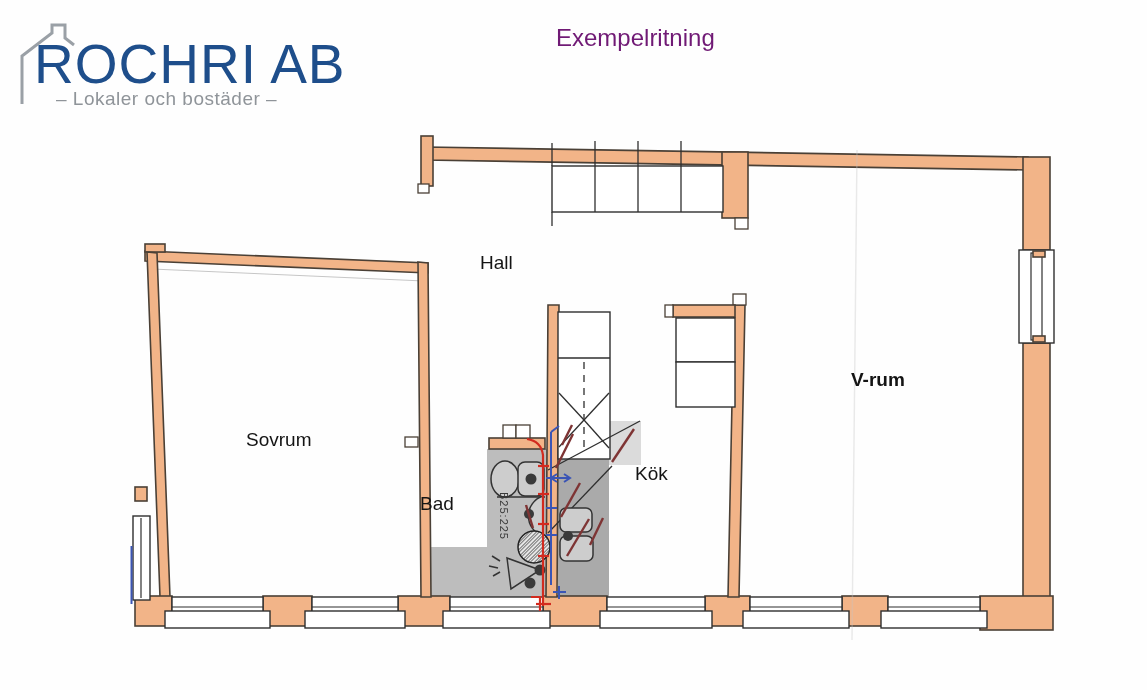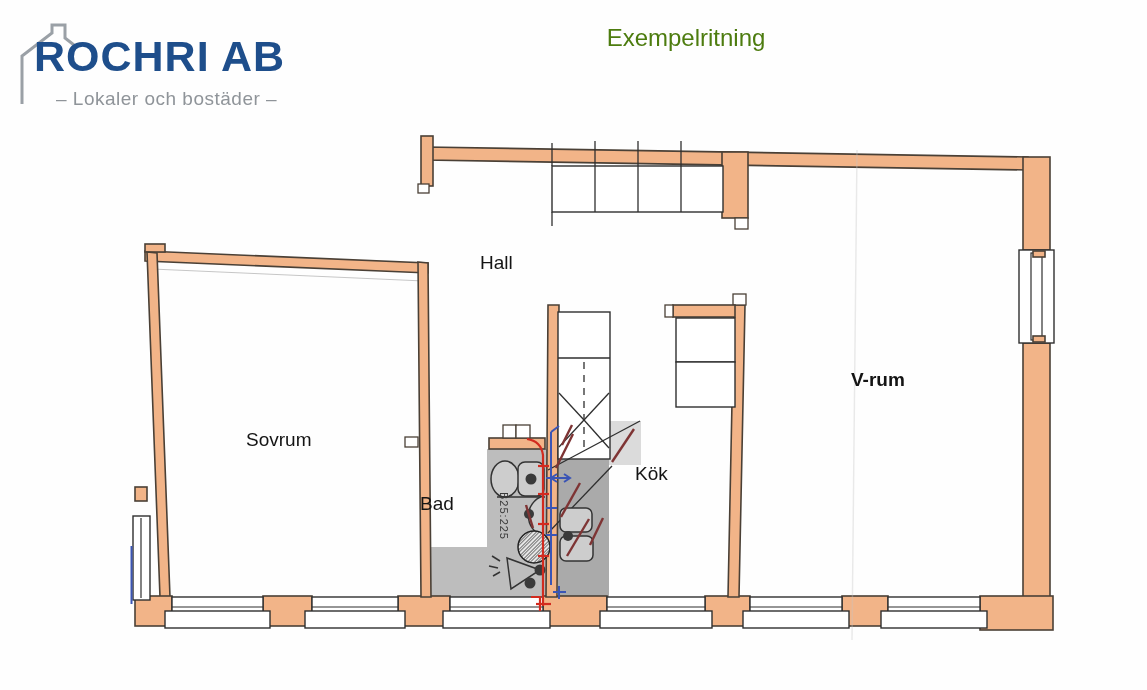--- a/index.html
+++ b/index.html
@@ -4,30 +4,30 @@
 <style>
   html,body { margin:0; padding:0; background:#ffffff; }
   .screen {
     position:relative; width:1147px; height:690px; overflow:hidden;
     background:#fefefe; font-family:"Liberation Sans", sans-serif;
   }
   
   .logo { position:absolute; left:8px; top:10px; width:260px; height:100px; }
   .logo-house { position:absolute; left:0; top:4px; }
   .logo-text {
-    position:absolute; left:26px; top:22px; font-size:43px; font-weight:700;
+    position:absolute; left:26px; top:22px; font-size:55px; font-weight:400;
     letter-spacing:1px; color:var(--logo_blue); white-space:nowrap;
   }
   .logo-tagline {
     position:absolute; left:48px; top:78px; font-size:19px; letter-spacing:.5px;
     color:var(--logo_gray); white-space:nowrap;
   }
   .drawing-title {
-    position:absolute; left:556px; top:24px; width:260px; text-align:center;
-    font-size:24px; color:#4d7c0f;
+    position:absolute; left:556px; top:24px; width:260px; text-align:left;
+    font-size:24px; color:#701a75;
   }
   
   .plan-svg { position:absolute; left:0; top:0; z-index:1; }
   .room-label {
     position:absolute; z-index:2; color:#141414; font-size:19px; white-space:nowrap;
   }
   .pipe-label {
     position:absolute; z-index:2; color:#3a3a3a; font-size:11px; letter-spacing:1px;
     transform:rotate(90deg); transform-origin:0 0; white-space:nowrap;
   }

